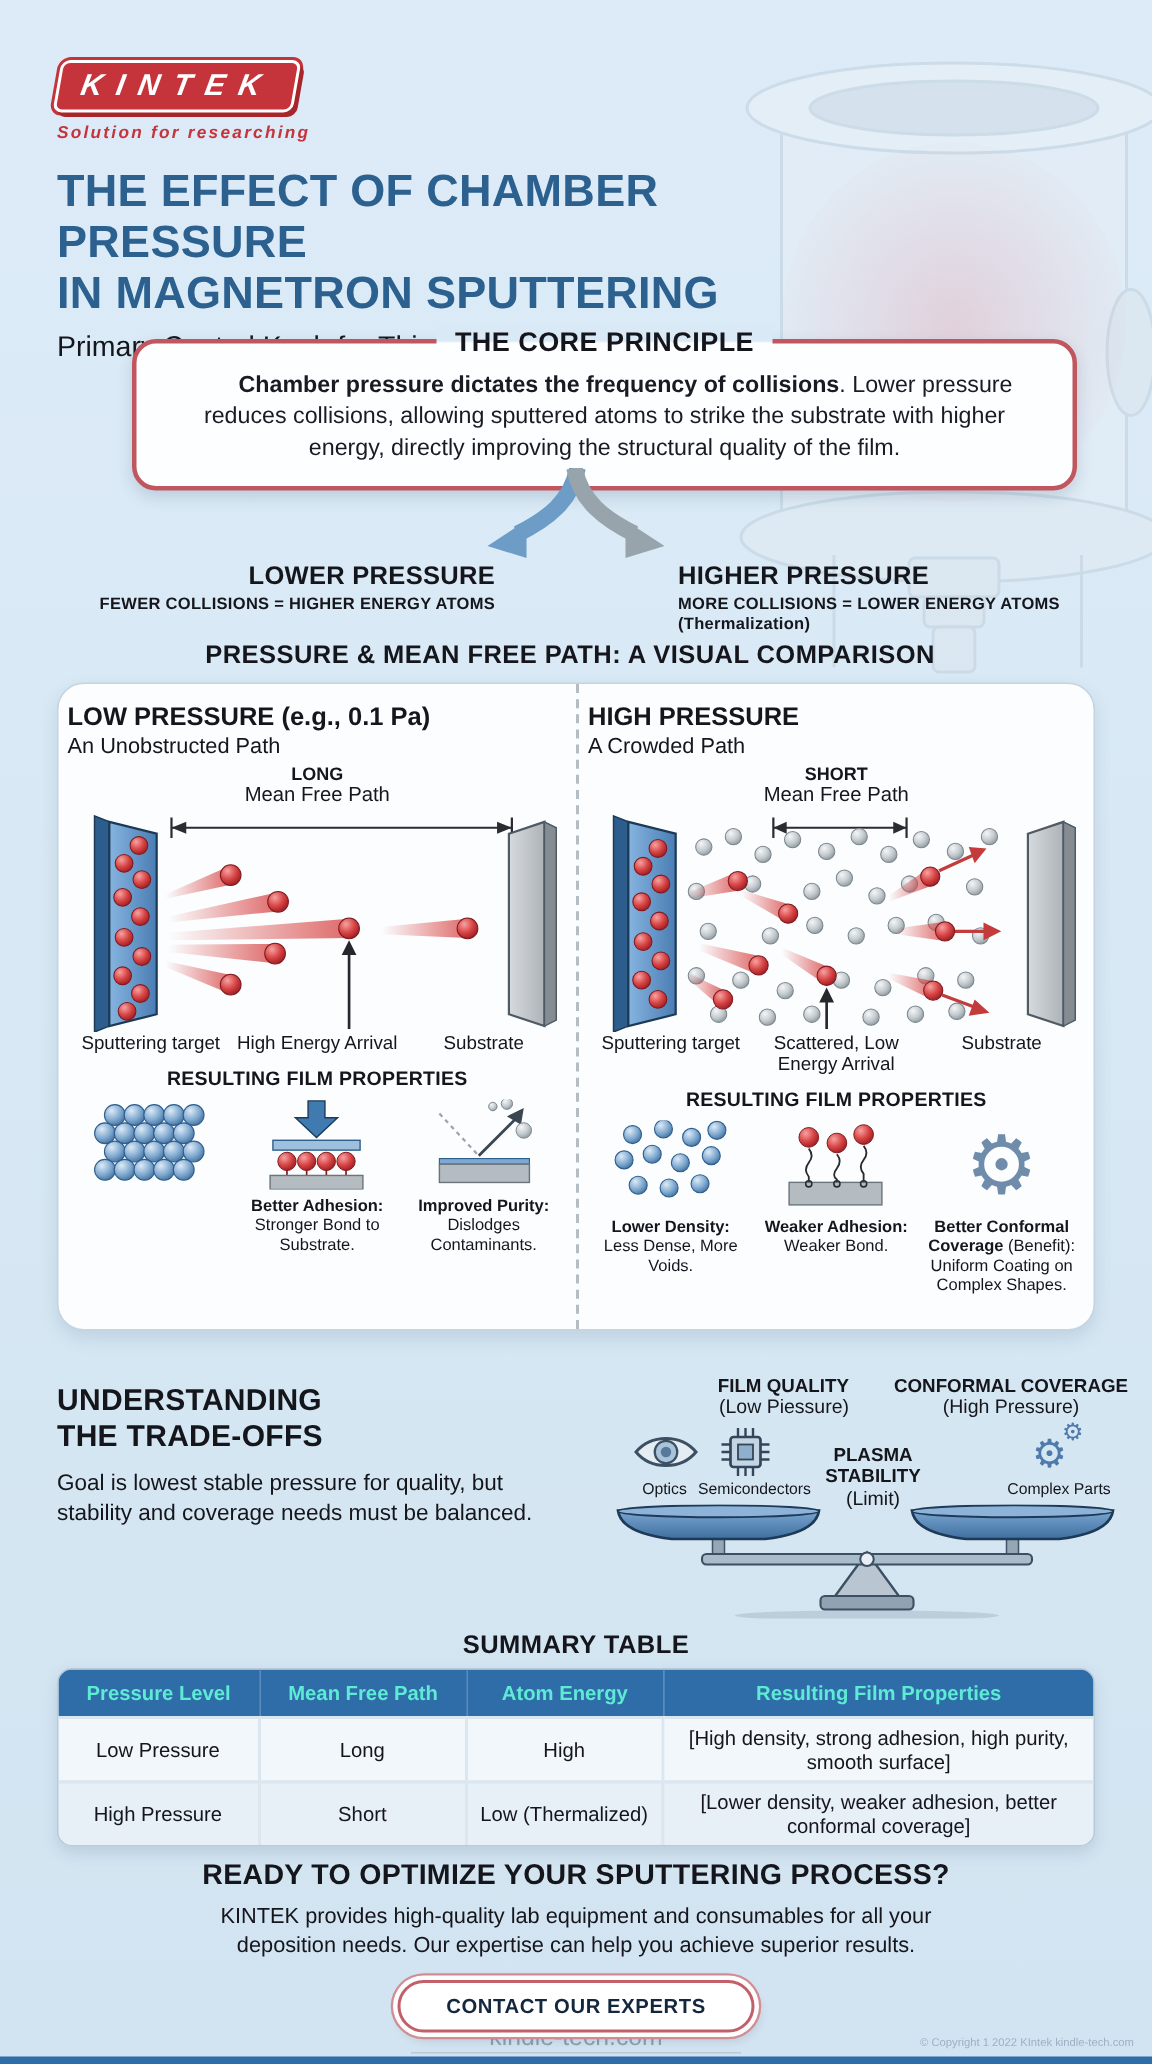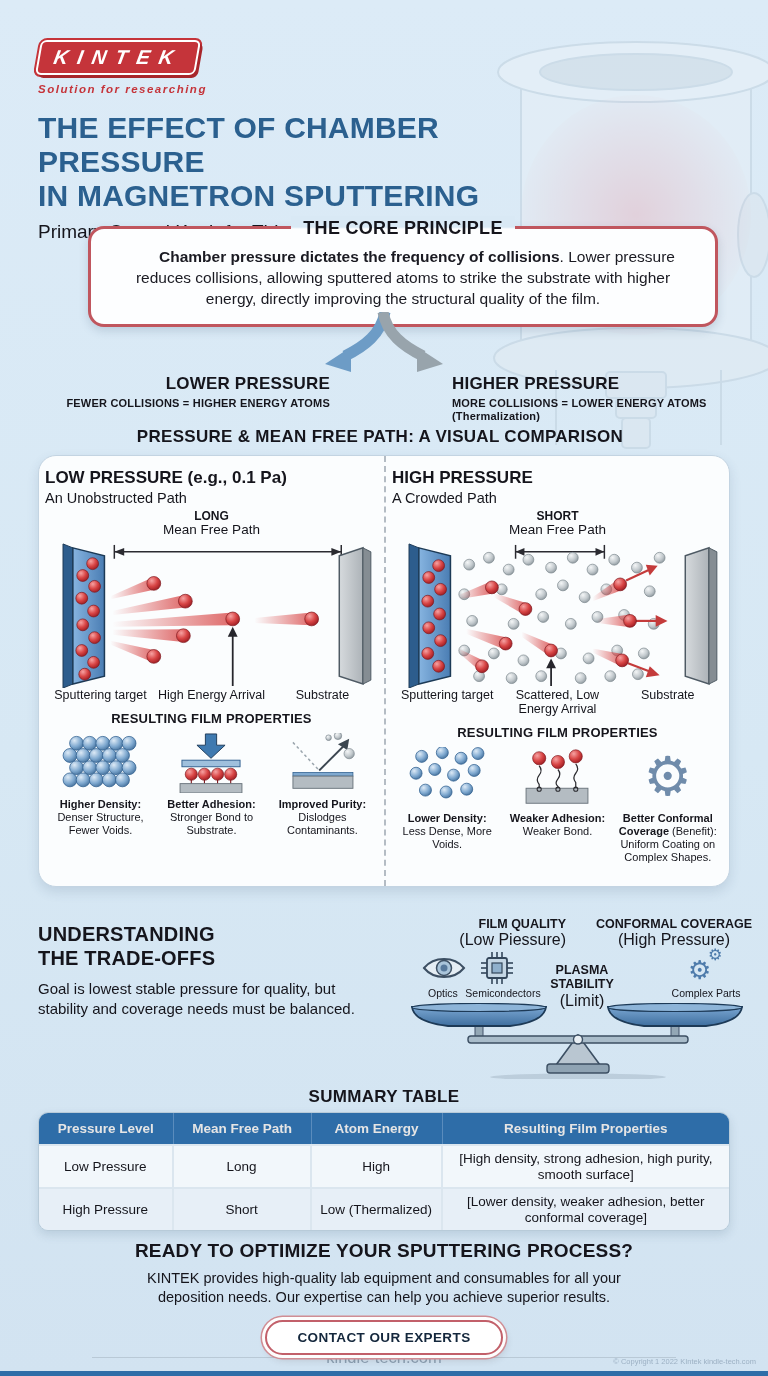--- a/index.html
+++ b/index.html
@@ -64,48 +64,48 @@
   .prop .cap { text-align:center; font-size:11px; line-height:1.18; margin-top:4px; padding:0 3px; }
   .prop .cap b { font-weight:700; }
   .gear-glyph { font-family:"DejaVu Sans", sans-serif; font-size:54px; line-height:58px; color:#708cab; }
 
   
   .to-title { font-weight:700; font-size:20px; line-height:1.2; letter-spacing:.2px; }
   .to-body { margin-top:9px; font-size:15px; line-height:1.3; width:318px; }
   .scale-wrap { position:absolute; left:398px; top:0; width:366px; height:160px; }
   .s-label { position:absolute; text-align:center; line-height:1.15; }
   .s-label .t { font-weight:700; font-size:12.5px; }
-  .s-label .s { font-size:16px; }
+  .s-label .s { font-size:13px; }
   .s-icon-label { position:absolute; font-size:10.5px; text-align:center; }
   .gears-glyph { font-family:"DejaVu Sans", sans-serif; color:#4e7bab; position:absolute; }
 
   
   .sum-table { position:absolute; left:38px; top:0; width:692px; border-radius:10px; overflow:hidden;
                border:1px solid #b8cbd9; box-shadow:0 4px 10px rgba(50,80,110,.15); }
   .t-row { display:flex; }
   .t-cell { display:flex; align-items:center; justify-content:center; text-align:center;
             font-size:13.5px; line-height:1.15; padding:2px 6px; }
   .c1{width:19.5%;} .c2{width:20%;} .c3{width:19%;} .c4{width:41.5%;}
-  .t-head .t-cell { background:#2e6da8; color:#e5e5e5; font-weight:700; height:31px;
+  .t-head .t-cell { background:#2e6da8; color:#5eead4; font-weight:700; height:31px;
                     border-right:1px solid #5a8cbd; }
   .t-head .t-cell:last-child { border-right:none; }
   .t-body .t-cell { height:43px; border-right:2px solid #dbe6ef; border-top:2px solid #dbe6ef; }
   .t-body .t-cell:last-child { border-right:none; }
   .row-a .t-cell { background:#f2f7fb; }
   .row-b .t-cell { background:#e7eff7; }
 
   
   .cta { left:0; width:768px; text-align:center; }
   .cta-title { font-weight:700; font-size:19px; letter-spacing:.2px; }
   .cta-body { margin:7px auto 0; font-size:14.5px; line-height:1.3; width:540px; }
   .cta-btn { display:inline-block; margin-top:13px; background:#fff; color:#14273c;
              font-weight:700; font-size:13.5px; letter-spacing:.4px; padding:8px 30px;
              border:2px solid #c2606a; border-radius:999px; cursor:pointer;
              box-shadow:0 0 0 3px #fdfdfd, 0 0 0 4.5px #d08d94, 2px 4px 8px rgba(60,40,40,.2); }
-  .site-row { position:absolute; left:0; width:768px; display:flex; align-items:center; justify-content:center; }
+  .site-row { position:absolute; left:0; width:768px; display:flex; align-items:center; justify-content:center;flex-direction:column; }
   .site-row .ln { height:1px; background:#b9c9d6; width:220px; }
   .site-row .site { color:#8ba0b3; font-size:16.5px; padding:0 14px; }
   .copyright { position:absolute; right:12px; top:1357px; font-size:7.5px; color:#9db1c4; }
   .footer-bar { position:absolute; bottom:0; left:0; width:768px; height:5px; background:#2e6da8; }
 </style>
 </head>
 <body>
 
 <div id="page">
 
@@ -291,21 +291,20 @@
                     <circle cx="60" cy="37" r="7.4"></circle>
                     <circle cx="74" cy="37" r="7.4"></circle>
                   <circle cx="11" cy="50" r="7.4"></circle>
                     <circle cx="25" cy="50" r="7.4"></circle>
                     <circle cx="39" cy="50" r="7.4"></circle>
                     <circle cx="53" cy="50" r="7.4"></circle>
                     <circle cx="67" cy="50" r="7.4"></circle>
                 </g>
               </svg>
             </div>
-            <div class="cap"><b>Higher Density:</b><span> Denser Structure, Fewer Voids.</span></div>
           </div>
           <div class="prop">
             <div class="icon-wrap">
               <svg width="86" height="60" viewBox="0 0 86 64">
                 <polygon points="37,1 49,1 49,13 58,13 43,27 28,13 37,13" fill="#3f7ab0" stroke="#1d3a57"></polygon>
                 <rect x="12" y="29" width="62" height="7" fill="#9fc0dd" stroke="#2f5f8f"></rect>
                 <g stroke="#7e1a20" stroke-width="1.2">
                   <line x1="22" y1="50" x2="22" y2="55"></line>
                     <line x1="36" y1="50" x2="36" y2="55"></line>
                     <line x1="50" y1="50" x2="50" y2="55"></line>

